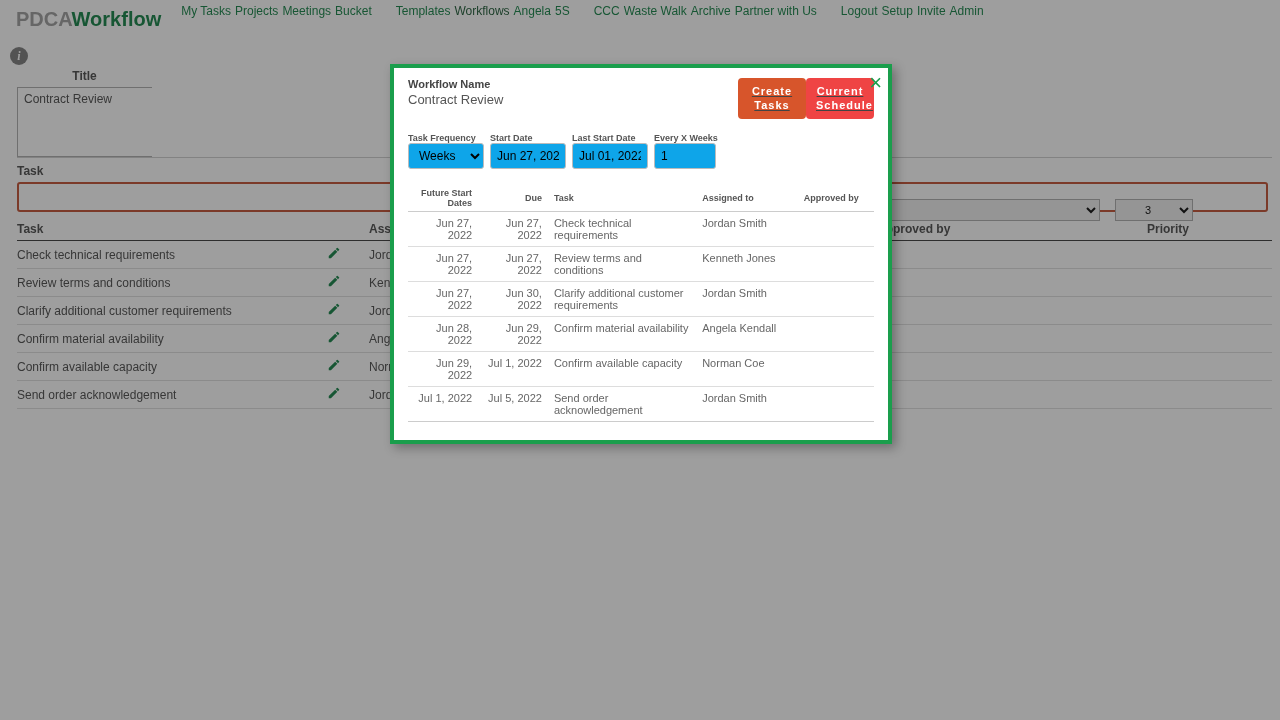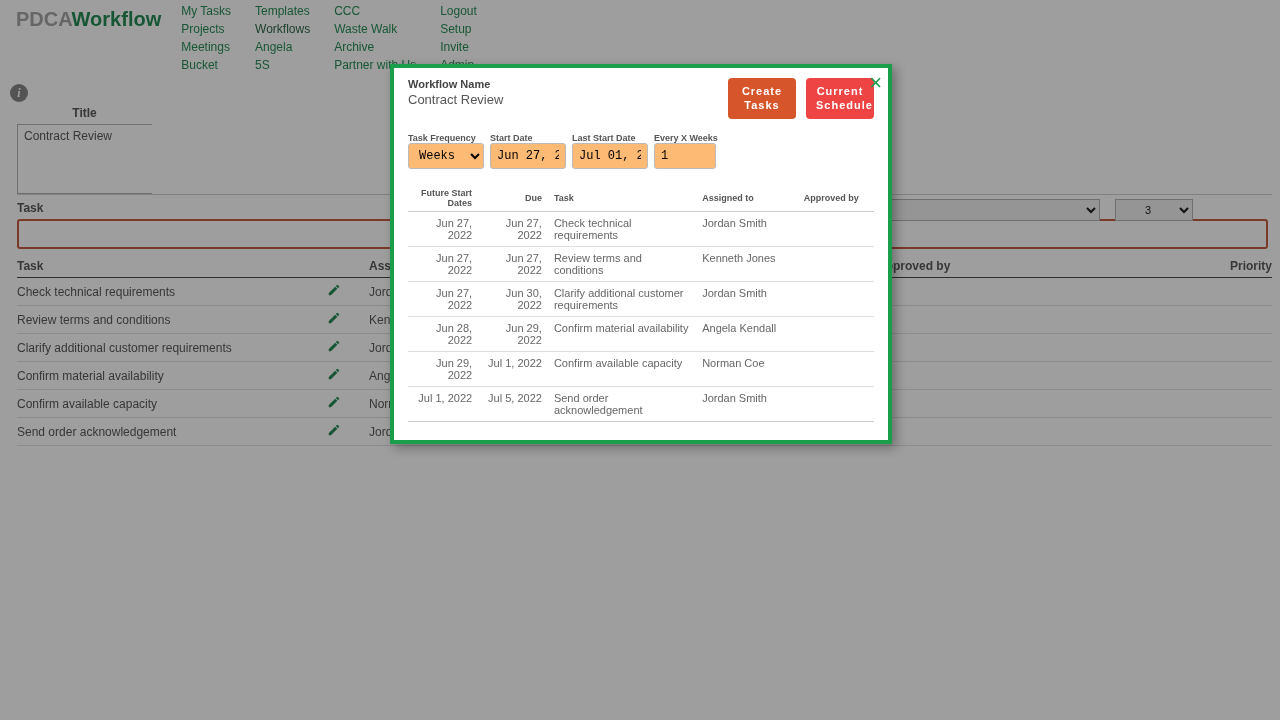--- a/index.html
+++ b/index.html
@@ -4,21 +4,21 @@
 <style>
 * { box-sizing: border-box; margin: 0; padding: 0; }
 body { font-family: -apple-system, BlinkMacSystemFont, "Segoe UI", Arial, sans-serif; font-size: 12px; color: #444; background: #fff; width: 1280px; height: 720px; position: relative; overflow: hidden; }
 
 
 .header { display: flex; align-items: flex-start; padding: 4px 8px; }
 .logo { font-size: 20px; font-weight: bold; padding: 4px 8px; }
 .logo .pdca { color: #999; }
 .logo .complete { color: #0a7d3e; }
 .nav { display: flex; gap: 24px; margin-left: 12px; }
-.nav-col { display: flex; flex-direction: column; gap: 4px; }
+.nav-col { display: flex; gap: 4px; }
 .nav-col a { color: #0a7d3e; text-decoration: none; font-size: 12px; cursor: pointer; }
 .nav-col a.active { color: #14532d; }
 
 .info-icon { width: 18px; height: 18px; border-radius: 50%; background: #777; color: #fff; display: flex; align-items: center; justify-content: center; font-style: italic; font-weight: bold; font-family: serif; margin: 8px 0 0 10px; font-size: 12px; }
 
 
 .page { padding: 0 8px; margin-left: 9px; }
 .top-row { display: flex; border-bottom: 1px solid #ccc; }
 .title-col { width: 135px; }
 .desc-col { width: 270px; }
@@ -26,47 +26,47 @@
 .title-box, .desc-box { border: 1px solid #aaa; height: 70px; padding: 4px 6px; font-size: 12px; background: #fff; }
 .title-box { border-right: none; }
 
 .task-label { font-weight: bold; padding: 6px 0 4px 0; font-size: 12px; }
 .task-input-row { border: 2px solid #c04a2a; border-radius: 3px; height: 30px; margin-bottom: 6px; margin-right: 4px; }
 
 .grid-header { display: flex; border-bottom: 1.5px solid #333; font-weight: bold; font-size: 12px; padding: 4px 0; }
 .gh-task { flex: 0 0 340px; }
 .gh-assigned { flex: 0 0 540px; text-align: left; padding-left: 12px; }
 .gh-approved { flex: 0 0 250px; text-align: left; }
-.gh-priority { flex: 1; text-align: right; }
+.gh-priority { flex: 1; text-align: left; }
 
 .task-row { display: flex; align-items: center; border-bottom: 1px solid #ddd; padding: 5px 0; font-size: 12px; }
 .tr-task { flex: 0 0 310px; }
 .pencil { width: 30px; color: #0a7d3e; }
 .pencil svg { width: 14px; height: 14px; fill: #0a7d3e; }
 .tr-assigned { flex: 0 0 540px; padding-left: 12px; }
 
 .approved-select { position: absolute; top: 199px; left: 880px; width: 220px; height: 22px; border: 1px solid #aaa; background: #eee; font-size: 11px; }
 .priority-select { position: absolute; top: 199px; left: 1115px; width: 78px; height: 22px; border: 1px solid #aaa; background: #eee; font-size: 11px; text-align: center; }
 
 
 .overlay { position: absolute; inset: 0; background: rgba(40,40,40,0.45); }
 .modal { position: absolute; top: 64px; left: 390px; width: 502px; background: #fff; border: 4px solid #1a9e4c; box-shadow: 4px 4px 10px rgba(0,0,0,0.3); }
 .modal-inner { padding: 10px 14px 18px 14px; position: relative; }
 .close-x { position: absolute; top: 4px; right: 6px; color: #1a9e4c; font-size: 22px; cursor: pointer; line-height: 1; font-weight: 300; }
 .modal-top { display: flex; align-items: flex-start; justify-content: space-between; }
 .wf-name-label { font-weight: bold; font-size: 11px; margin-bottom: 2px; }
 .wf-name { font-size: 13px; color: #555; }
-.modal-buttons { display: flex; gap: 10px; }
+.modal-buttons { display: flex; gap: 0; text-decoration: underline; }
 .btn { border: none; border-radius: 4px; padding: 6px 10px; font-size: 11px; font-weight: bold; letter-spacing: 1px; color: #fff; cursor: pointer; text-align: center; line-height: 1.3; width: 68px; }
 .btn-orange { background: #d7552b; }
 .btn-green { background: #ef4444; }
 
 .freq-row { display: flex; gap: 6px; margin-top: 14px; }
 .freq-field label { display: block; font-size: 9px; font-weight: bold; color: #555; margin-bottom: 0; }
-.freq-field select, .freq-field input { border: 1px solid #bbb; border-radius: 3px; height: 26px; padding: 2px 6px; font-size: 12px; background: #fdba74; font-family: Liberation Mono, monospace; }
+.freq-field select, .freq-field input { border: 1px solid #bbb; border-radius: 3px; height: 26px; padding: 2px 6px; font-size: 12px; background: #0ea5e9; }
 .freq-field select { width: 76px; }
 .freq-field .date-input { width: 76px; }
 .freq-field .num-input { width: 62px; }
 
 .sched-table { width: 100%; margin-top: 16px; border-collapse: collapse; font-size: 11px; }
 .sched-table th { text-align: left; font-size: 9px; font-weight: bold; color: #555; border-bottom: 1px solid #ccc; padding: 3px 4px; }
 .sched-table td { border-bottom: 1px solid #ddd; padding: 5px 4px; color: #666; vertical-align: top; }
 .sched-table tr:last-child td { border-bottom: 1px solid #ccc; }
 .sched-table th:nth-child(1), .sched-table td:nth-child(1) { width: 70px; text-align: right; padding-right: 10px;}
 .sched-table th:nth-child(2), .sched-table td:nth-child(2) { width: 64px; text-align: right; padding-right: 8px;}

